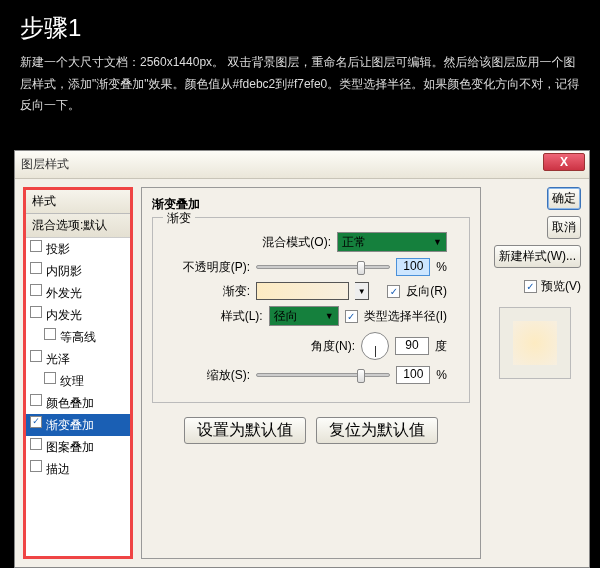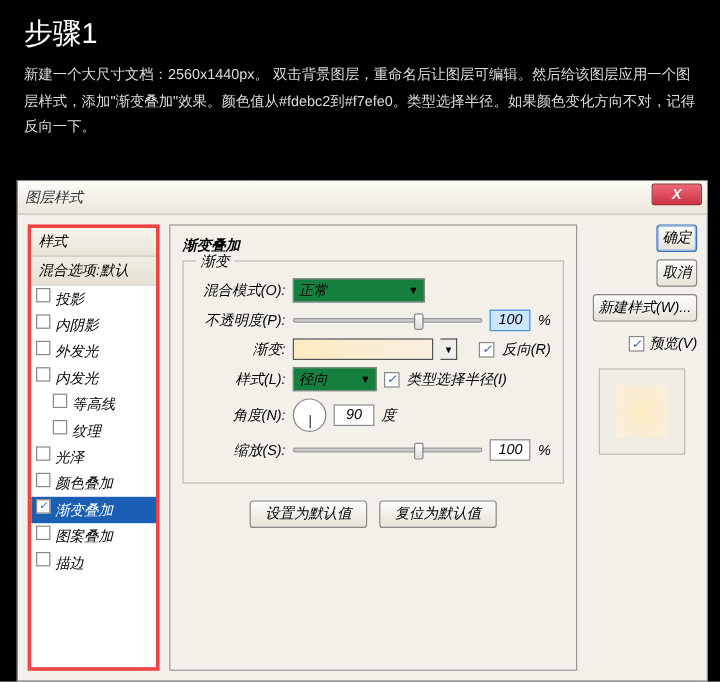--- a/index.html
+++ b/index.html
@@ -1,56 +1,56 @@
 <!DOCTYPE html>
 <html><head>
 <meta charset="utf-8">
 <style>
 * { box-sizing: border-box; margin: 0; padding: 0; font-family: "Microsoft YaHei", SimSun, sans-serif; }
 body { background: #000; width: 600px; height: 568px; overflow: hidden; }
 .page-header { padding: 12px 20px 0 20px; color: #fff; }
 .step-title { font-size: 24px; font-weight: normal; margin-bottom: 8px; }
 .step-desc { font-size: 12px; line-height: 1.8; color: #ddd; }
 
-.dialog { position: absolute; left: 14px; top: 150px; width: 576px; height: 418px; background: #f3f0e9; border: 1px solid #888; box-shadow: 0 2px 6px rgba(0,0,0,0.4); font-style: italic; }
+.dialog { position: absolute; left: 14px; top: 150px; width: 576px; height: 418px; background: #f3f0e9; border: 1px solid #888; box-shadow: 0 2px 6px rgba(0,0,0,0.4); }
 .titlebar { height: 28px; background: linear-gradient(#fdfcf7, #eae6d9); border-bottom: 1px solid #c8c4b8; display: flex; align-items: center; padding: 0 6px; font-size: 12px; color: #333; position: relative; }
 .close-x { position: absolute; right: 4px; top: 2px; width: 42px; height: 18px; background: linear-gradient(#e67, #c34); border: 1px solid #933; border-radius: 2px; color: #fff; display: flex; align-items: center; justify-content: center; font-size: 12px; font-weight: bold; }
 
 .dialog-body { display: flex; height: calc(100% - 28px); padding: 8px; gap: 8px; }
 
 .styles-panel { width: 110px; border: 3px solid #ef4444; background: #fff; display: flex; flex-direction: column; }
 .styles-header { background: linear-gradient(#f6f4ec, #e8e4d6); border-bottom: 1px solid #bbb; font-size: 12px; padding: 3px 6px; }
 .styles-list { flex: 1; overflow: hidden; }
 .style-item { display: flex; align-items: flex-start; font-size: 12px; padding: 2px 4px; gap: 4px; line-height: 1.5; }
 .style-item.selected { background: #1a5fb4; color: #fff; }
 .style-item.indent { padding-left: 18px; }
 .style-chk { width: 12px; height: 12px; border: 1px solid #888; background: #fff; display: inline-flex; align-items: center; justify-content: center; font-size: 9px; color: #1a5fb4; }
 .style-chk.checked::after { content: "✓"; }
 .style-noncheck { padding: 3px 6px; font-size: 12px; background: linear-gradient(#f0ede3, #e4e0d2); border-bottom: 1px solid #ccc; }
 
 .center-panel { flex: 1; border: 1px solid #999; background: #f3f0e9; padding: 8px 10px; }
 .group-title { font-size: 12px; font-weight: bold; margin-bottom: 4px; }
 .fieldset { border: 1px solid #bbb; padding: 8px 10px 12px 10px; position: relative; background: #f3f0e9; }
 .fieldset .legend { position: absolute; top: -8px; left: 10px; background: #f3f0e9; padding: 0 4px; font-size: 12px; }
-.row { display: flex; align-items: center; font-size: 12px; margin: 6px 0; gap: 6px; }
+.row { display: flex; align-items: center; font-size: 12px; margin: 6px 12px; gap: 6px; justify-content: flex-end; }
 .lbl { width: 75px; text-align: right; }
 .select { border: 1px solid #888; background: #15803d; height: 20px; font-size: 12px; padding: 0 4px; display: flex; align-items: center; justify-content: space-between; }
 .select .arrow { font-size: 9px; }
 .slider { flex: 1; height: 4px; background: #ccc; border: 1px solid #999; position: relative; border-radius: 2px; }
 .slider .thumb { position: absolute; top: -5px; width: 8px; height: 14px; background: linear-gradient(#fff,#ddd); border: 1px solid #888; border-radius: 2px; }
 .num-input { width: 34px; height: 18px; border: 1px solid #888; background: #fff; font-size: 12px; text-align: center; }
 .num-input.hl { background: #cde6ff; border: 1px solid #4a90d9; }
 .grad-preview { flex: 1; height: 18px; border: 1px solid #555; background: linear-gradient(to right, #fdebc2, #f7efe0); }
 .grad-drop { width: 14px; height: 18px; border: 1px solid #555; border-left: none; background: #eee; display: flex; align-items: center; justify-content: center; font-size: 8px; }
 .chkbox { width: 13px; height: 13px; border: 1px solid #888; background: #fff; display: inline-flex; align-items: center; justify-content: center; font-size: 10px; color: #1a5fb4; }
 .chkbox.checked::after { content: "✓"; }
 .angle-dial { width: 28px; height: 28px; border: 1px solid #888; border-radius: 50%; background: #fff; position: relative; }
 .angle-dial::after { content: ""; position: absolute; left: 50%; top: 50%; width: 1px; height: 11px; background: #333; transform-origin: top center; transform: rotate(0deg); }
 .btn-row { display: flex; gap: 10px; justify-content: center; margin-top: 14px; }
-.ps-btn { font-size: 12px; padding: 2px 12px; border: 1px solid #888; background: linear-gradient(#fdfdfa, #e6e3d7); border-radius: 3px; min-width: 88px; text-align: left; }
+.ps-btn { font-size: 16px; padding: 2px 12px; border: 1px solid #888; background: linear-gradient(#fdfdfa, #e6e3d7); border-radius: 3px; min-width: 88px; text-align: left; }
 
 .right-panel { width: 92px; display: flex; flex-direction: column; gap: 6px; align-items: flex-end; }
 .rbtn { font-size: 12px; padding: 2px 4px; border: 1px solid #888; background: linear-gradient(#fdfdfa, #e6e3d7); border-radius: 3px; text-align: center; }
 .rbtn.primary { border: 1px solid #3b73b9; box-shadow: 0 0 0 1px #8ab6e8 inset; }
 .preview-row { display: flex; align-items: center; gap: 4px; font-size: 12px; margin-top: 4px; }
 .preview-swatch { margin-top: 6px; width: 72px; height: 72px; border: 1px solid #bbb; background: #eeece3; display: flex; align-items: center; justify-content: center; align-self: center; }
 .preview-inner { width: 44px; height: 44px; background: radial-gradient(circle, #fdebc2, #f7efe0); }
 </style>
 </head>
 <body>
@@ -85,27 +85,27 @@
             <span>外发光</span>
           </div>
           <div class="style-item">
             <span class="style-chk"></span>
             <span>内发光</span>
           </div>
           <div class="style-item indent">
             <span class="style-chk"></span>
             <span>等高线</span>
           </div>
+          <div class="style-item">
+            <span class="style-chk"></span>
+            <span>光泽</span>
+          </div>
           <div class="style-item indent">
             <span class="style-chk"></span>
             <span>纹理</span>
-          </div>
-          <div class="style-item">
-            <span class="style-chk"></span>
-            <span>光泽</span>
           </div>
           <div class="style-item">
             <span class="style-chk"></span>
             <span>颜色叠加</span>
           </div>
           <div class="style-item selected">
             <span class="style-chk checked"></span>
             <span>渐变叠加</span>
           </div>
           <div class="style-item">

